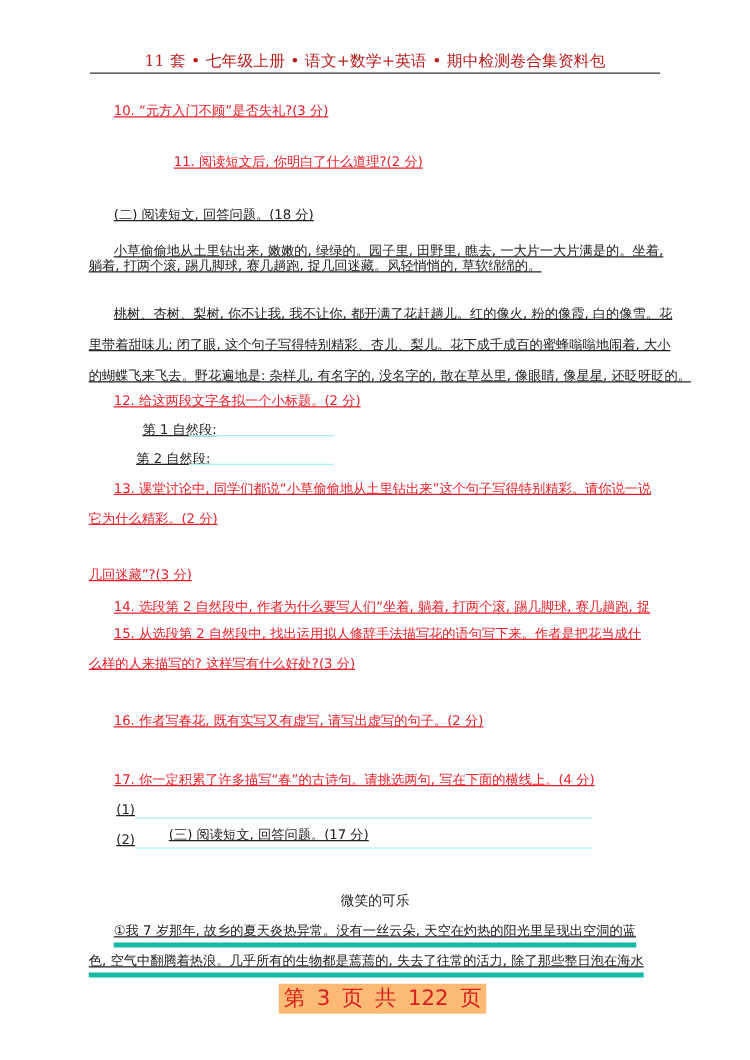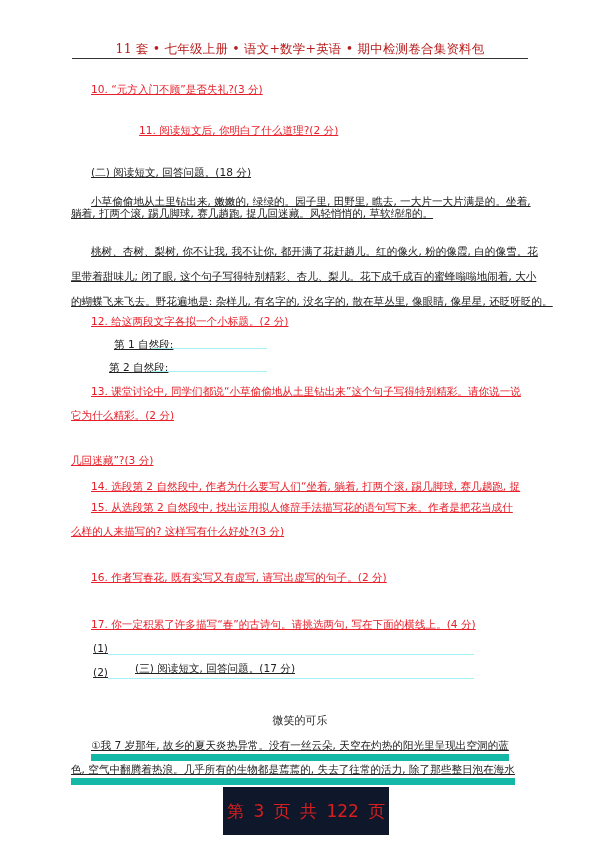--- a/index.html
+++ b/index.html
@@ -38,43 +38,43 @@
     .line {
       position: absolute;
       font-size: 10.6px;
       line-height: 16px;
       white-space: nowrap;
       text-decoration: underline;
     }
     .red { color: #e8202a; }
     .dark { color: #222222; }
     .ul {
-      border-bottom: 7px solid #14b8a6;
+      border-bottom: 4px solid #14b8a6;
       padding-bottom: 1px;
     }
     .answer-line {
       position: absolute;
       height: 1px;
       background: #a6f1f6;
     }
     .title-center {
       position: absolute;
       left: 0;
       width: 600px;
       text-align: center;
       font-size: 11px;
       line-height: 16px;
     }
     .footer {
       position: absolute;
       left: 223px;
       top: 787px;
       height: 24px;
-      padding: 12px 4px;
-      background: #0f172a;
+      padding: 0 4px;
+      background: #fdba74;
       color: #d81e1e;
       font-family: "DejaVu Sans", "Liberation Sans", sans-serif;
       font-size: 17px;
       line-height: 24px;
       white-space: nowrap;
       word-spacing: 4px;
     }
   </style>
 </head>
 <body>

